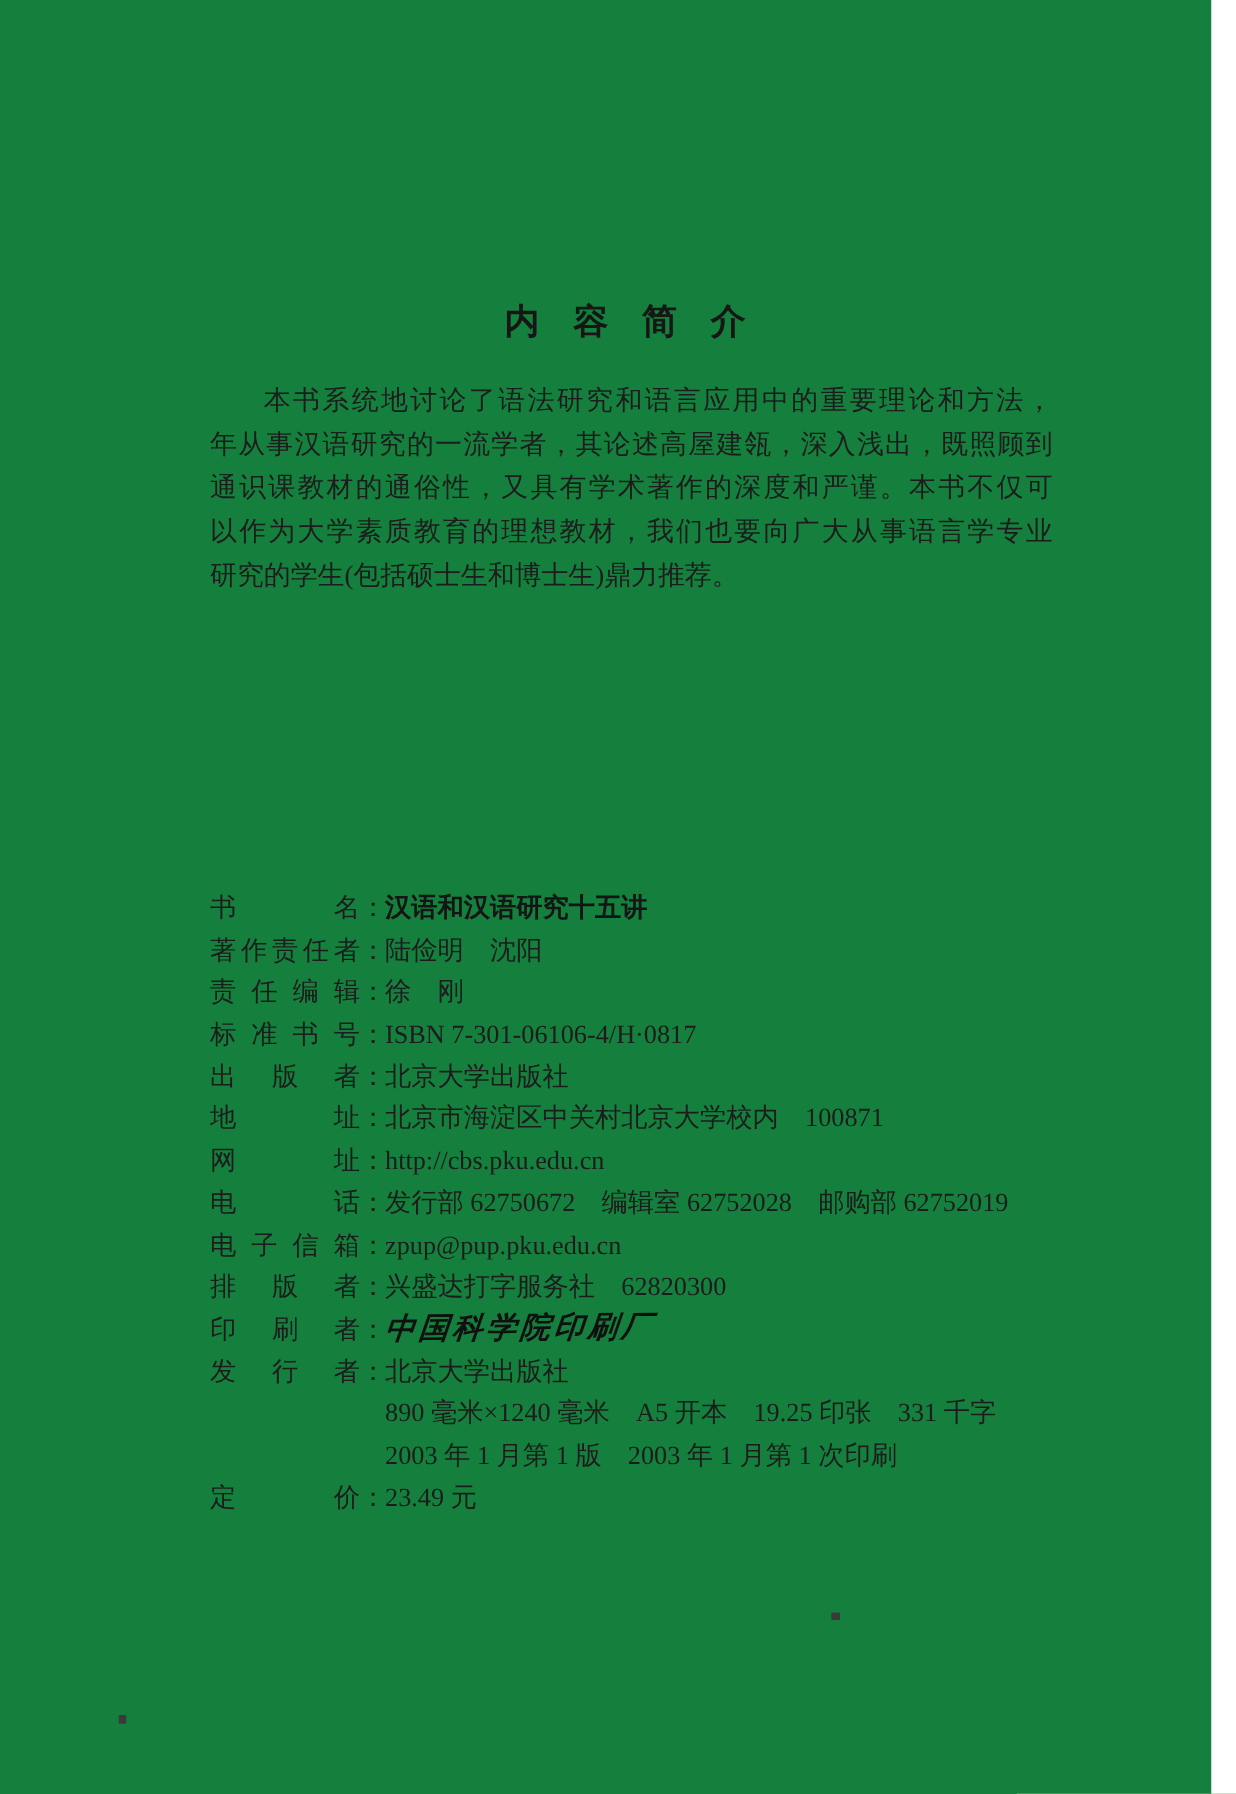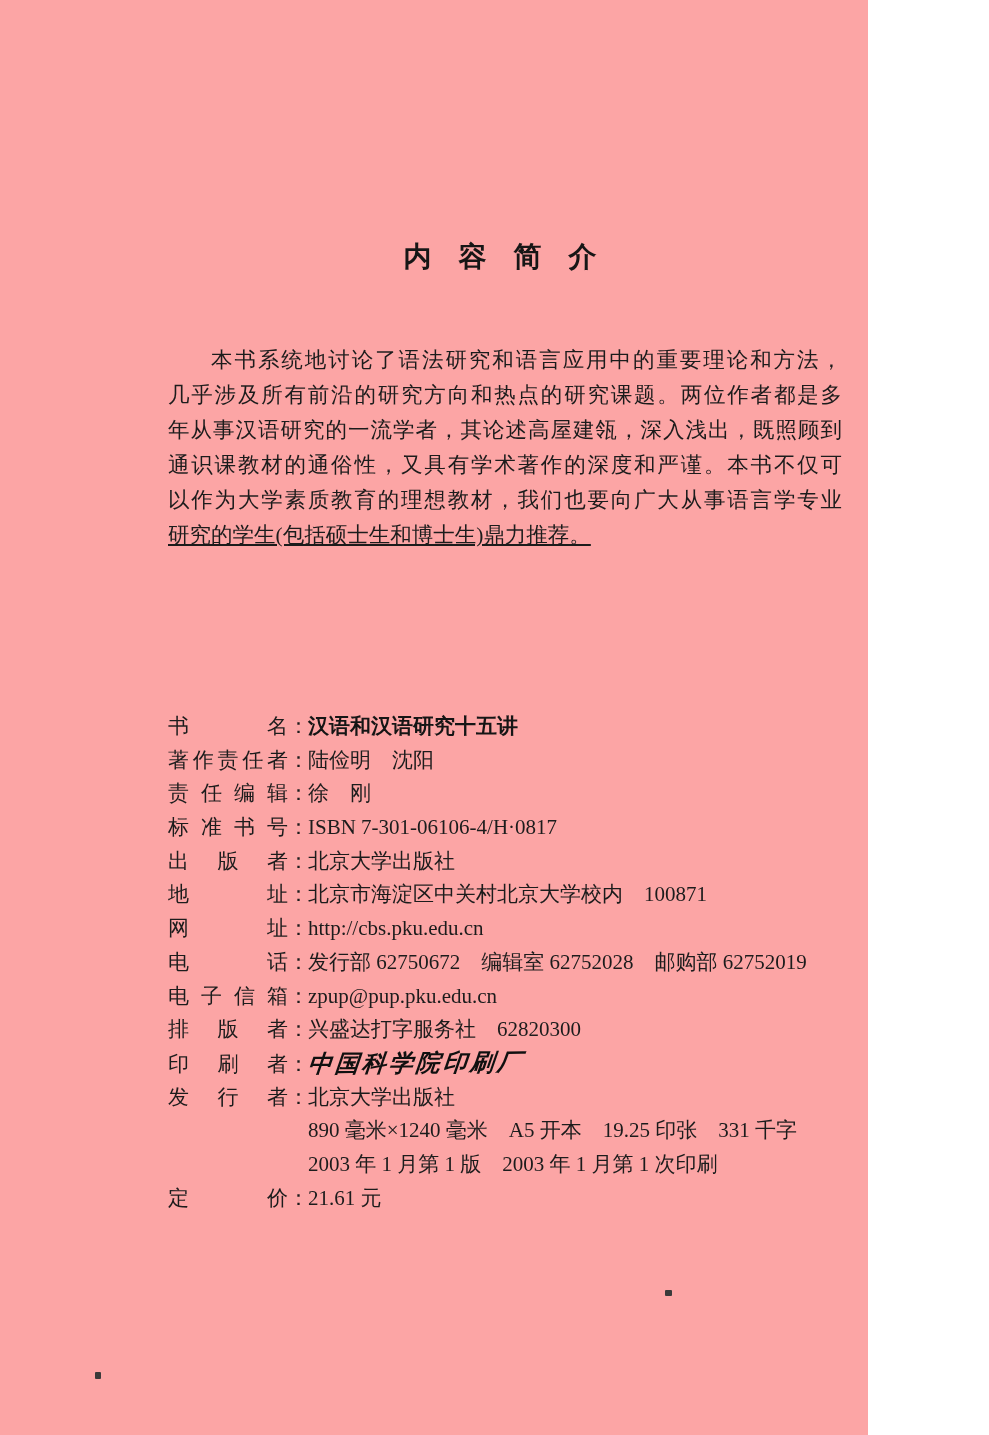--- a/index.html
+++ b/index.html
@@ -1,20 +1,20 @@
 <!DOCTYPE html>
 <html><head>
 <meta charset="utf-8">
 <style>
   html, body { margin: 0; padding: 0; }
   .page {
     position: relative;
-    width: 868px;
+    width: 969px;
     height: 1435px;
-    background: #fca5a5;
+    background: #15803d;
     font-family: "Liberation Serif", "DejaVu Serif", serif;
     color: #1f1f1f;
     overflow: hidden;
   }
   .intro-title {
     position: absolute;
     top: 238px;
     left: 168px;
     width: 674px;
     text-align: center;
@@ -31,22 +31,22 @@
     width: 674px;
     font-size: 21.5px;
     line-height: 35px;
     color: #1c1c1c;
   }
   .intro-line {
     text-align: justify;
     text-align-last: justify;
     white-space: nowrap;
   }
-  .intro-line:first-child { text-indent: 2em; margin-top: 40px; }
-  .intro-line:last-child { text-align-last: left; white-space: normal; text-decoration: underline; }
+  .intro-line:first-child { text-indent: 2em; }
+  .intro-line:last-child { text-align-last: left; white-space: normal; }
   .colophon {
     position: absolute;
     top: 710px;
     left: 168px;
     width: 700px;
     font-size: 21px;
     color: #1c1c1c;
   }
   .colophon-row {
     line-height: 33.7px;
@@ -87,21 +87,20 @@
 </style>
 </head>
 <body>
 
 <div class="page">
 
   <h1 class="intro-title">内 容 简 介</h1>
 
   <div class="intro-paragraph">
     <div class="intro-line">本书系统地讨论了语法研究和语言应用中的重要理论和方法，</div>
-    <div class="intro-line">几乎涉及所有前沿的研究方向和热点的研究课题。两位作者都是多</div>
     <div class="intro-line">年从事汉语研究的一流学者，其论述高屋建瓴，深入浅出，既照顾到</div>
     <div class="intro-line">通识课教材的通俗性，又具有学术著作的深度和严谨。本书不仅可</div>
     <div class="intro-line">以作为大学素质教育的理想教材，我们也要向广大从事语言学专业</div>
     <div class="intro-line">研究的学生(包括硕士生和博士生)鼎力推荐。</div>
   </div>
 
   <div class="colophon">
 
     <div class="colophon-row value-bold">
       <span class="row-label">书名</span><span class="row-sep">：</span><span class="row-value">汉语和汉语研究十五讲</span>
@@ -154,21 +153,21 @@
 
     <div class="colophon-row no-label">
       <span class="row-label"></span><span class="row-sep">：</span><span class="row-value">890 毫米×1240 毫米　A5 开本　19.25 印张　331 千字</span>
     </div>
 
     <div class="colophon-row no-label">
       <span class="row-label"></span><span class="row-sep">：</span><span class="row-value">2003 年 1 月第 1 版　2003 年 1 月第 1 次印刷</span>
     </div>
 
     <div class="colophon-row">
-      <span class="row-label">定价</span><span class="row-sep">：</span><span class="row-value">21.61 元</span>
+      <span class="row-label">定价</span><span class="row-sep">：</span><span class="row-value">23.49 元</span>
     </div>
 
   </div>
 
   <div class="speck speck-1"></div>
   <div class="speck speck-2"></div>
 
 </div>
 
 </body></html>

